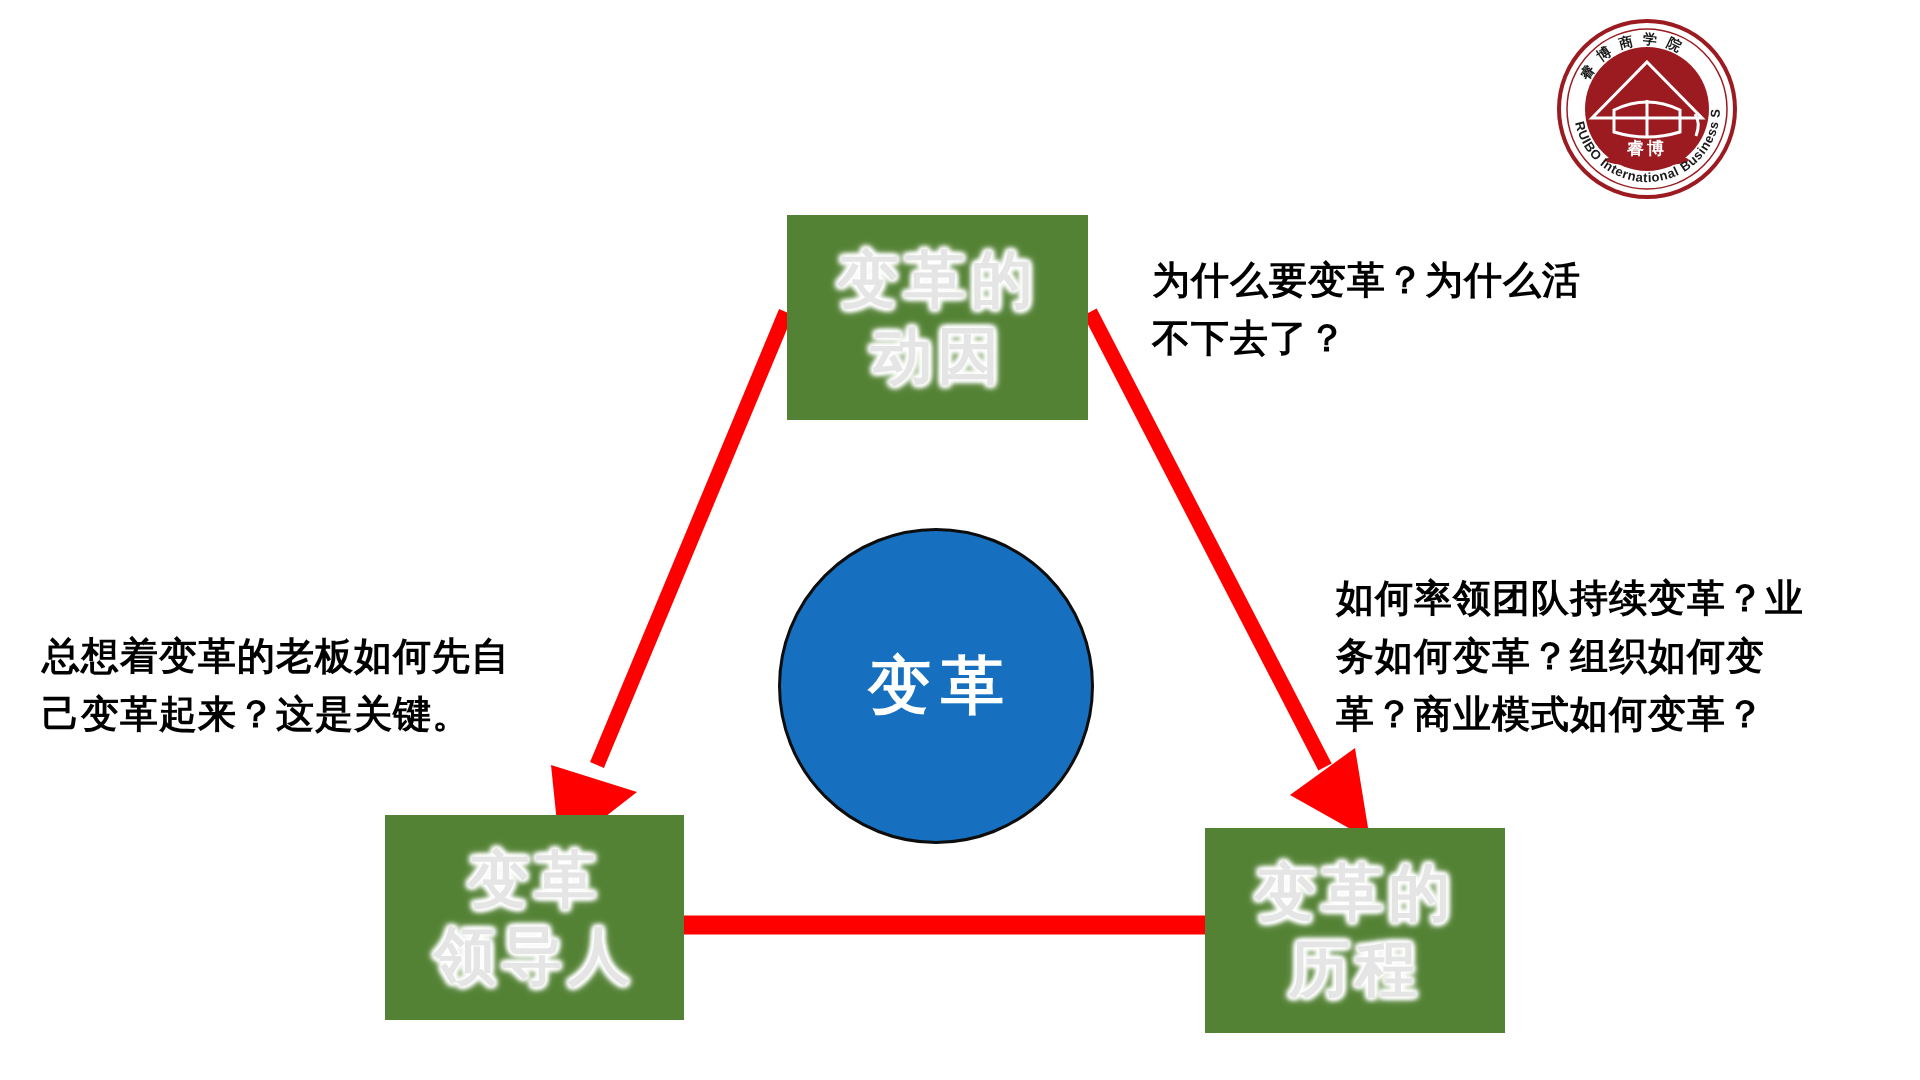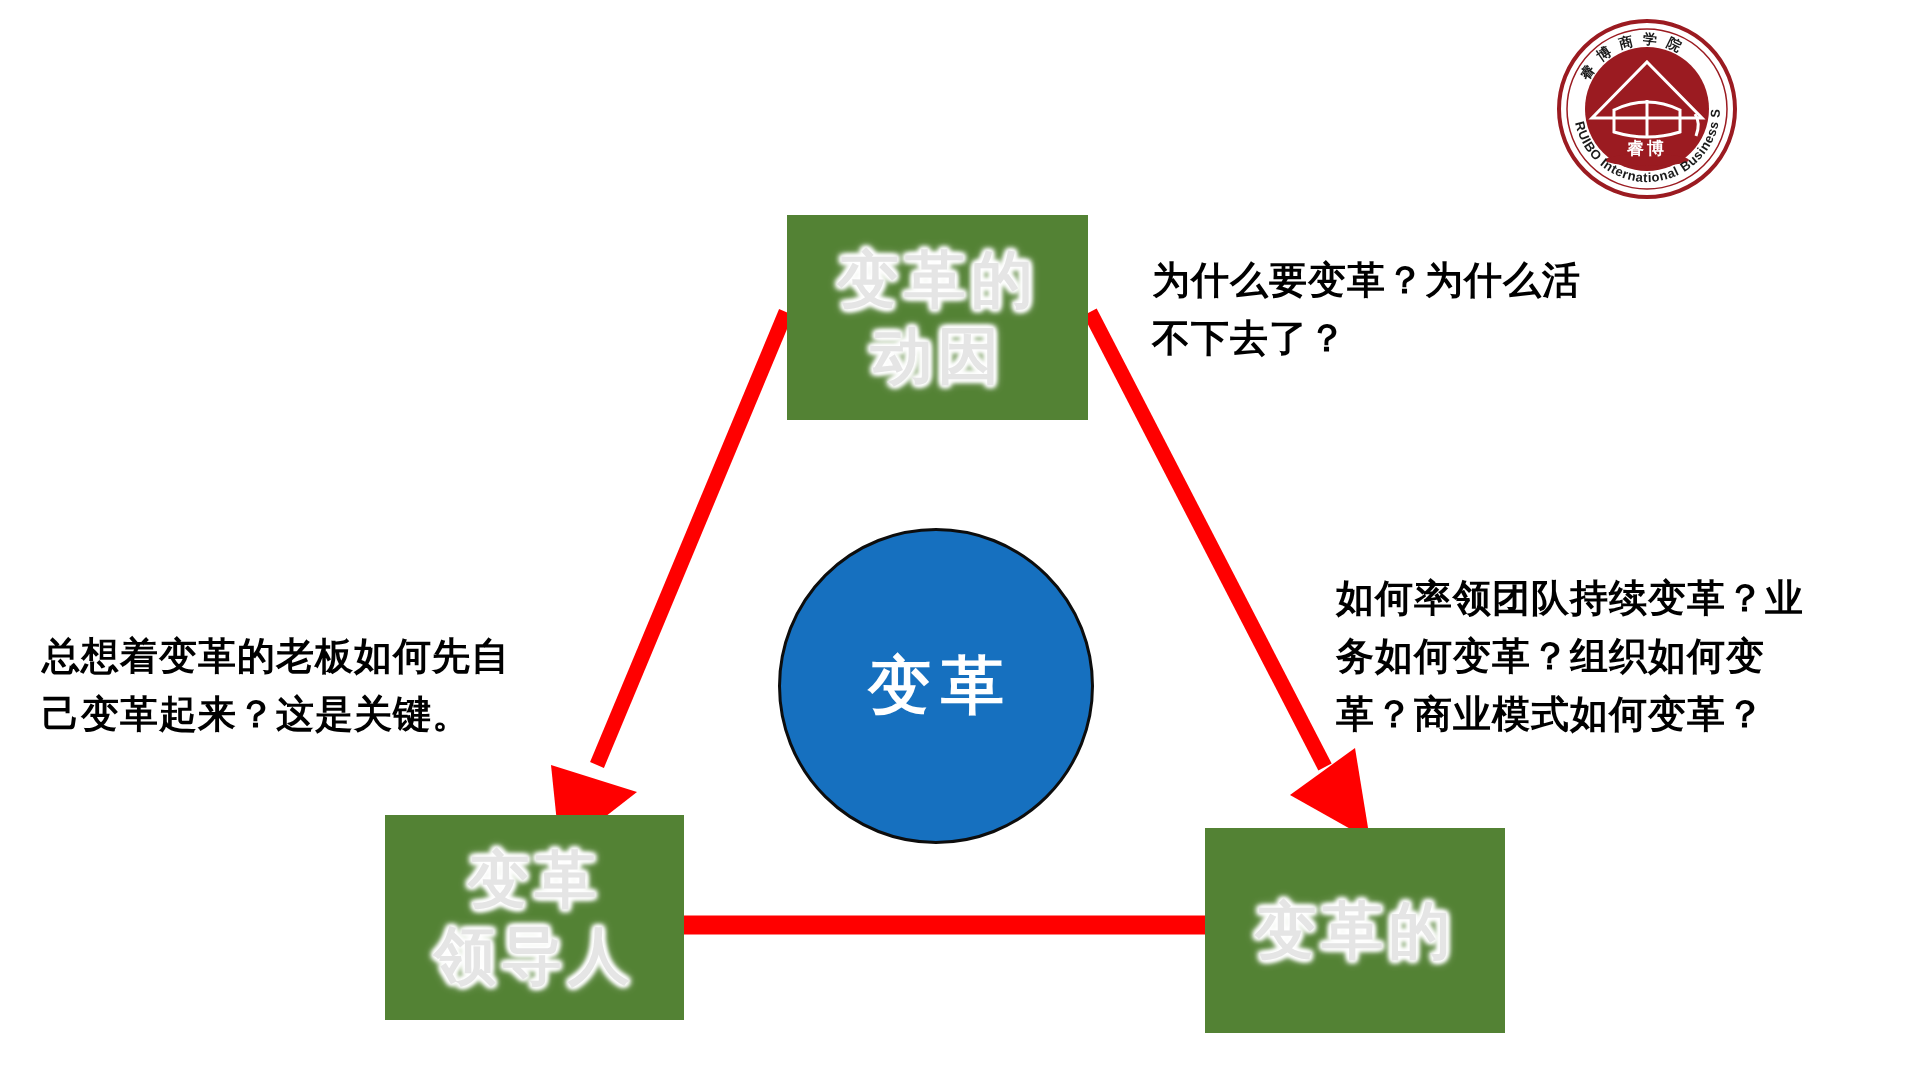--- a/index.html
+++ b/index.html
@@ -180,20 +180,21 @@
     <div class="line">动因</div>
   </div>
 
   <div class="node-box" id="box-leader">
     <div class="line">变革</div>
     <div class="line">领导人</div>
   </div>
 
   <div class="node-box" id="box-journey">
     <div class="line">变革的</div>
+    <div class="line">历程</div>
   </div>
 
   <div id="center-circle">
     <div class="line">变革</div>
   </div>
 
   <div class="annotation" id="ann-top-right">为什么要变革？为什么活不下去了？</div>
   <div class="annotation" id="ann-left">总想着变革的老板如何先自己变革起来？这是关键。</div>
   <div class="annotation" id="ann-right">如何率领团队持续变革？业务如何变革？组织如何变革？商业模式如何变革？</div>
 

